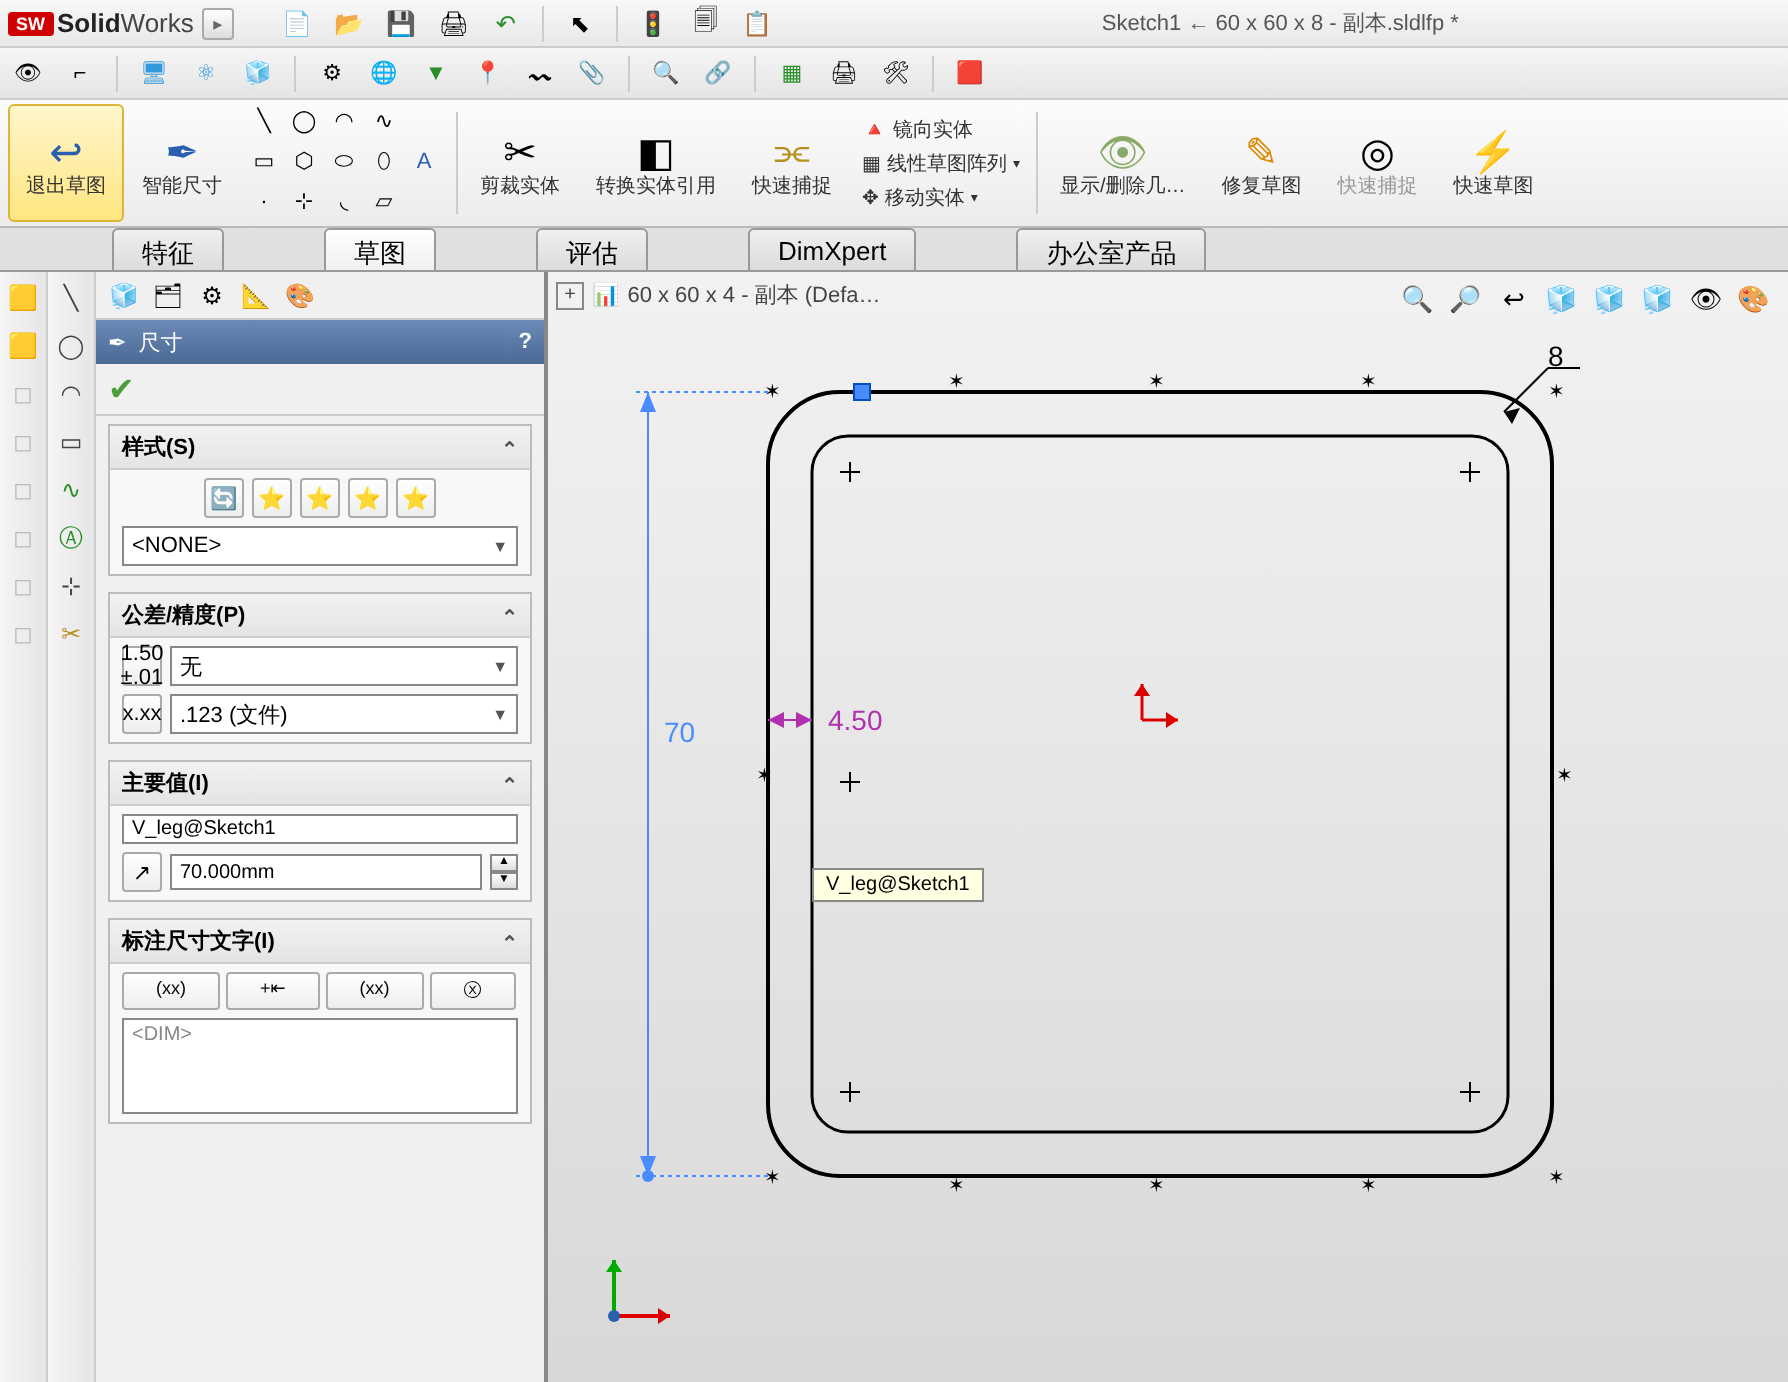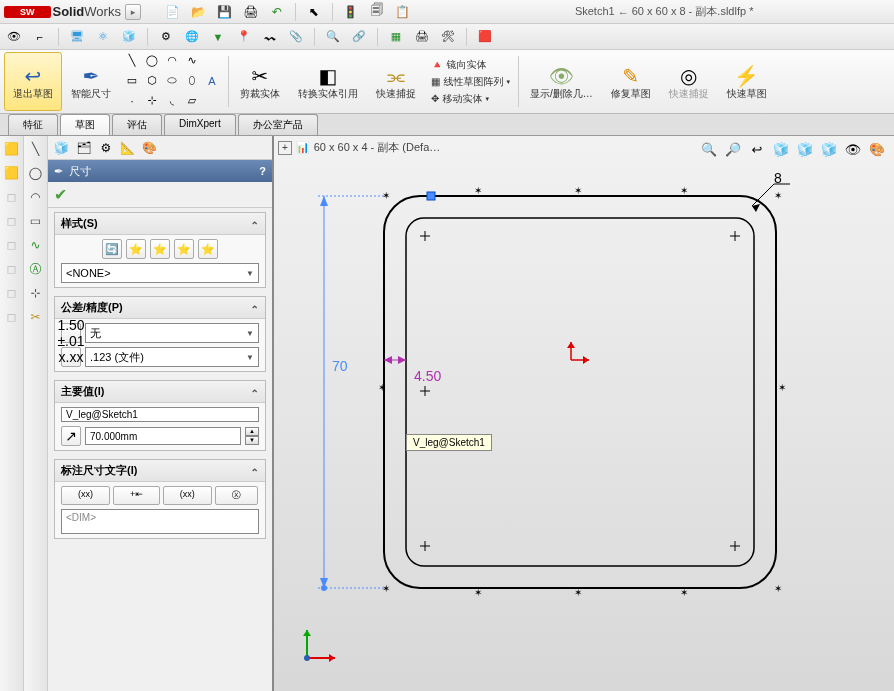--- a/index.html
+++ b/index.html
@@ -1,21 +1,21 @@
 <!DOCTYPE html>
 <html><head>
 <meta charset="utf-8">
 <style>
 * { box-sizing: border-box; margin: 0; padding: 0; font-family: "Microsoft YaHei", Arial, sans-serif; }
 body { width: 894px; height: 691px; background: #e5e5e5; overflow: hidden; position: relative; font-size: 11px; }
 
 
 .title-bar { height: 24px; background: linear-gradient(#f8f8f8,#e8e8e8); border-bottom: 1px solid #ccc; display: flex; align-items: center; padding: 0 4px; gap: 4px; }
 .logo { display: flex; align-items: center; gap: 2px; }
-.logo-sw { background: #d10000; color: #fff; font-size: 9px; font-weight: bold; padding: 1px 16px; border-radius: 2px; }
+.logo-sw { background: #d10000; color: #fff; font-size: 9px; font-weight: bold; padding: 1px 4px; border-radius: 2px; }
 .logo-text { font-size: 13px; color: #444; }
 .logo-text b { color: #222; }
 .title-chev { width: 16px; height: 16px; background: linear-gradient(#fff,#ddd); border: 1px solid #aaa; border-radius: 2px; text-align: center; font-size: 9px; line-height: 14px; color: #666; }
 .qat { display: flex; gap: 10px; margin-left: 20px; align-items: center; }
 .qat-ic { width: 16px; height: 16px; display: inline-flex; align-items: center; justify-content: center; font-size: 12px; cursor: pointer; }
 .doc-title { margin-left: 160px; color: #555; font-size: 11px; }
 
 
 .toolbar2 { height: 26px; background: linear-gradient(#f5f5f5,#e5e5e5); border-bottom: 1px solid #ccc; display: flex; align-items: center; padding: 0 6px; gap: 10px; }
 .tb-ic { width: 16px; height: 16px; display: inline-flex; align-items: center; justify-content: center; font-size: 11px; cursor: pointer; }
@@ -30,21 +30,21 @@
 .rib-lbl { font-size: 10px; text-align: center; line-height: 11px; color: #333; white-space: nowrap; }
 .rib-lbl.dim { color: #999; }
 .rib-grid { display: grid; grid-template-columns: repeat(5, 18px); grid-template-rows: repeat(3, 18px); gap: 2px; padding: 2px 4px; align-content: center; }
 .rib-grid-ic { width: 16px; height: 16px; display: flex; align-items: center; justify-content: center; font-size: 11px; cursor: pointer; }
 .rib-sep { width: 1px; background: #ccc; margin: 4px 2px; }
 .rib-col { display: flex; flex-direction: column; justify-content: center; gap: 3px; padding: 2px 6px; }
 .rib-row { display: flex; align-items: center; gap: 3px; font-size: 10px; color: #333; cursor: pointer; }
 
 
 .tabs { height: 22px; background: #e0e0e0; border-bottom: 1px solid #999; display: flex; padding-left: 8px; }
-.tab { padding: 3px 14px; border: 1px solid #999; border-bottom: none; background: linear-gradient(#f0f0f0,#dcdcdc); margin-right: 2px; border-radius: 3px 3px 0 0; font-size: 10px; cursor: pointer; }
+.tab { padding: 3px 14px; border: 1px solid #999; border-bottom: none; background: linear-gradient(#f0f0f0,#dcdcdc); margin-right: 2px; border-radius: 3px 3px 0 0; font-size: 13px; cursor: pointer; margin-left: 48px; }
 .tab.active { background: linear-gradient(#fff,#f0f0f0); }
 
 
 .main { display: flex; height: calc(100% - 136px); }
 
 
 .vtb { width: 24px; background: linear-gradient(90deg,#f5f5f5,#e5e5e5); border-right: 1px solid #ccc; display: flex; flex-direction: column; align-items: center; padding: 4px 0; gap: 6px; }
 .vtb-ic { width: 18px; height: 18px; display: flex; align-items: center; justify-content: center; font-size: 12px; cursor: pointer; color: #b89020; }
 .vtb .dim { color: #bbb; }
 
@@ -61,26 +61,26 @@
 .sub-tab.active { background: #fff; border-bottom: 1px solid #fff; }
 .section { border: 1px solid #bbb; margin: 4px 6px; background: #f8f8f8; }
 .sec-head { display: flex; align-items: flex-end; padding: 3px 6px; background: linear-gradient(#f2f2f2,#e4e4e4); border-bottom: 1px solid #ccc; font-size: 11px; font-weight: bold; cursor: pointer; }
 .sec-head .chev { margin-left: auto; font-size: 10px; color: #555; }
 .sec-body { padding: 4px 6px; display: flex; flex-direction: column; gap: 4px; }
 .star-row { display: flex; justify-content: center; gap: 4px; }
 .star-btn { width: 20px; height: 20px; border: 1px solid #aaa; background: linear-gradient(#fff,#eee); border-radius: 2px; display: flex; align-items: center; justify-content: center; font-size: 11px; cursor: pointer; }
 .combo { height: 20px; border: 1px solid #888; background: #fff; display: flex; align-items: center; padding: 0 4px; font-size: 11px; }
 .combo .dd { margin-left: auto; font-size: 8px; color: #555; }
 .field-row { display: flex; align-items: center; gap: 4px; }
-.field-ic { width: 20px; height: 20px; border: 1px solid #aaa; background: linear-gradient(#fff,#eee); border-radius: 2px; display: flex; align-items: center; justify-content: center; font-size: 14px; cursor: pointer; }
+.field-ic { width: 20px; height: 20px; border: 1px solid #aaa; background: linear-gradient(#fff,#eee); border-radius: 2px; display: flex; align-items: center; justify-content: center; font-size: 11px; cursor: pointer; }
 .spin { display: flex; flex-direction: column; }
 .spin span { width: 14px; height: 9px; border: 1px solid #888; background: linear-gradient(#fff,#ddd); font-size: 6px; text-align: center; line-height: 7px; cursor: pointer; }
 .btn-row { display: flex; gap: 3px; flex-wrap: wrap; }
 .xx-btn { padding: 2px 16px; border: 1px solid #aaa; background: linear-gradient(#fff,#eee); border-radius: 2px; font-size: 9px; cursor: pointer; }
-.textarea { border: 1px solid #888; background: #fff; height: 25px; padding: 2px 4px; font-size: 10px; color: #888; }
+.textarea { border: 1px solid #888; background: #fff; height: 48px; padding: 2px 4px; font-size: 10px; color: #888; }
 .input-t { border: 1px solid #888; background: #fff; height: 18px; padding: 1px 4px; font-size: 10px; flex: 1; }
 
 
 .canvas-wrap { flex: 1; position: relative; background: linear-gradient(#f2f2f2,#d8d8d8); overflow: hidden; }
 .canvas-top { position: absolute; top: 4px; right: 8px; display: flex; gap: 6px; }
 .canvas-top .ic { width: 18px; height: 18px; font-size: 13px; cursor: pointer; display: inline-flex; align-items: center; justify-content: center; }
 .breadcrumb { position: absolute; top: 4px; left: 4px; display: flex; align-items: center; gap: 4px; font-size: 11px; color: #444; }
 .breadcrumb .expand { width: 14px; height: 14px; border: 1px solid #888; text-align: center; line-height: 11px; font-size: 10px; cursor: pointer; }
 .dim-text { position: absolute; color: #4a8cff; font-size: 14px; font-weight: normal; }
 .dim-text.mag { color: #b030b0; }
@@ -413,21 +413,21 @@
 
       <g transform="translate(297,224)">
         <line x1="0" y1="0" x2="18" y2="0" stroke="#d00" stroke-width="1.5"></line>
           <polygon points="18,0 12,-4 12,4" fill="#d00"></polygon>
         <line x1="0" y1="0" x2="0" y2="-18" stroke="#d00" stroke-width="1.5"></line>
           <polygon points="0,-18 -4,-12 4,-12" fill="#d00"></polygon>
       </g>
     </svg>
 
     <div class="dim-text" style="left:58px;top:222px">70</div>
-    <div class="dim-text mag" style="left:140px;top:232px">4.50</div>
+    <div class="dim-text mag" style="left:140px;top:216px">4.50</div>
     <div class="callout-8" style="left:500px;top:34px">8</div>
     <div class="tooltip" style="left:132px;top:298px">V_leg@Sketch1</div>
 
     <svg class="triad">
       <line x1="8" y1="32" x2="36" y2="32" stroke="#d00" stroke-width="2"></line>
         <polygon points="36,32 30,28 30,36" fill="#d00"></polygon>
       <line x1="8" y1="32" x2="8" y2="4" stroke="#0a0" stroke-width="2"></line>
         <polygon points="8,4 4,10 12,10" fill="#0a0"></polygon>
       <circle cx="8" cy="32" r="3" fill="#2a5fb0"></circle>
     </svg>

